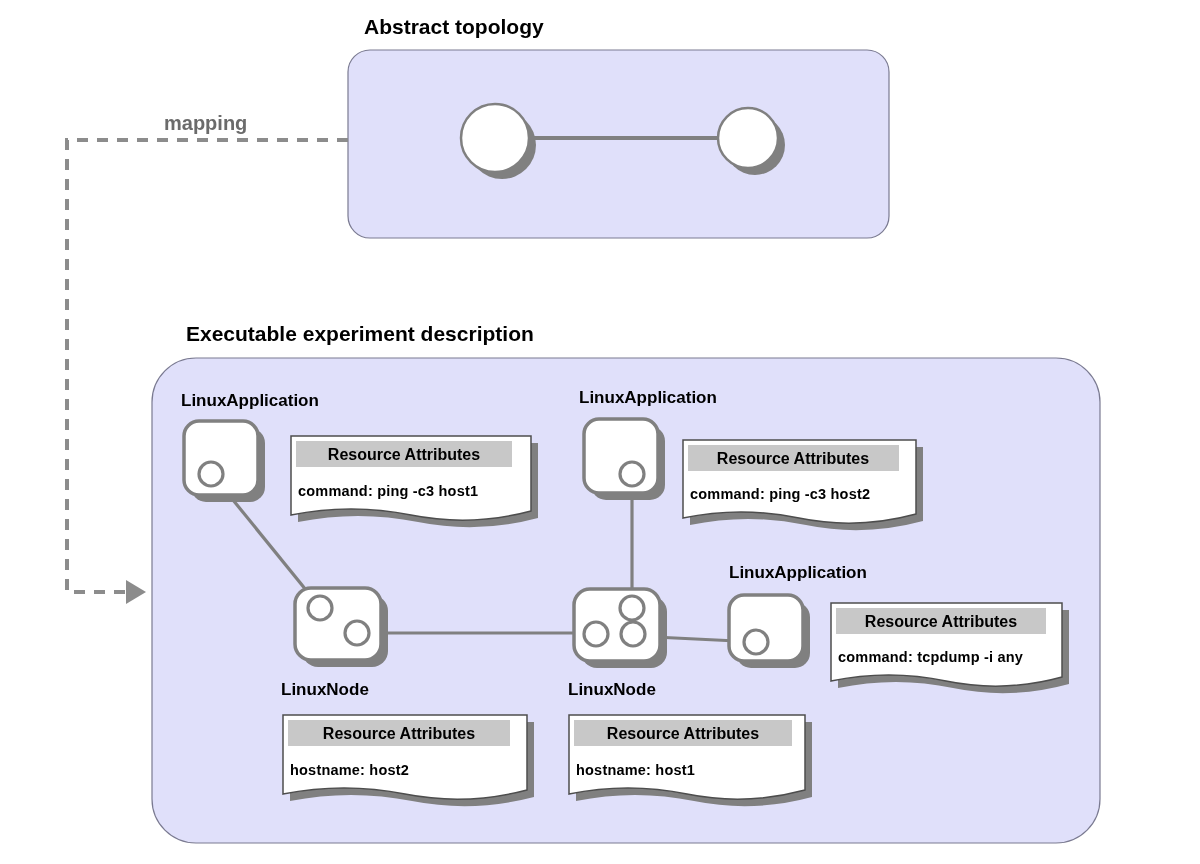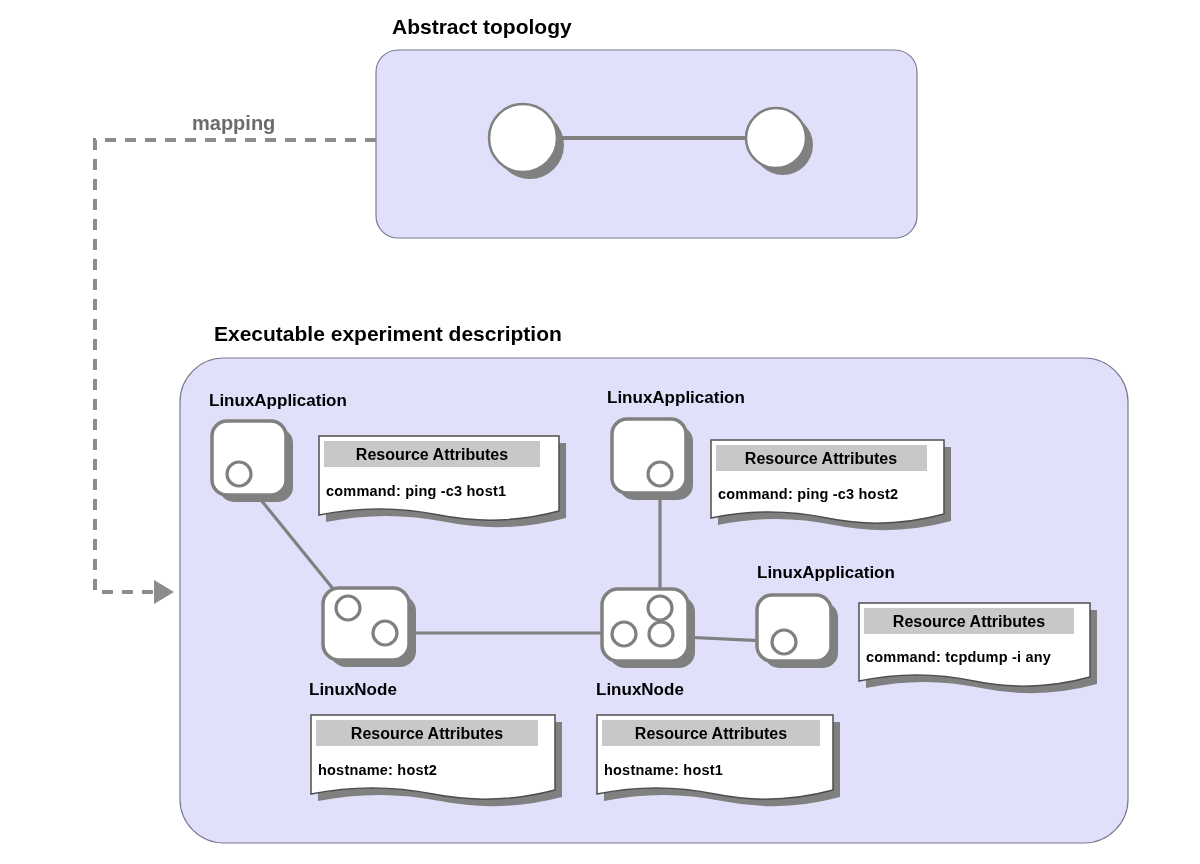--- a/index.html
+++ b/index.html
@@ -10,21 +10,20 @@
   body {
     width: 1200px;
     height: 864px;
     font-family: "Liberation Sans", sans-serif;
     overflow: hidden;
   }
   #canvas {
     position: relative;
     width: 1015px;
     height: 864px;
-    margin-left: 28px;
   }
   svg.layer {
     position: absolute;
     top: 0;
     left: 0;
     width: 1200px;
     height: 864px;
   }
   .diagram-title {
     font-family: "Liberation Sans", sans-serif;

